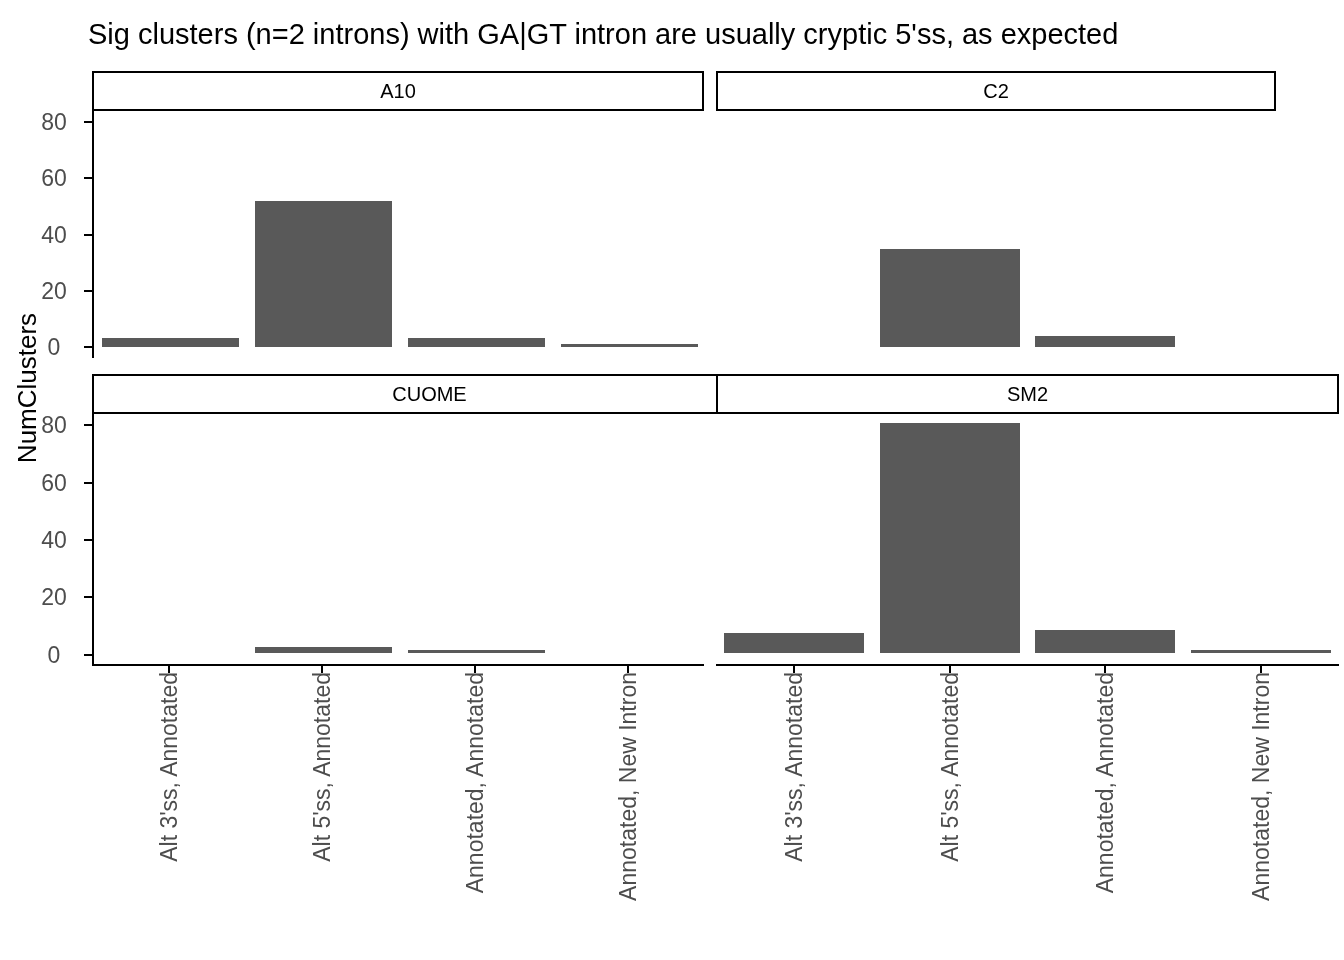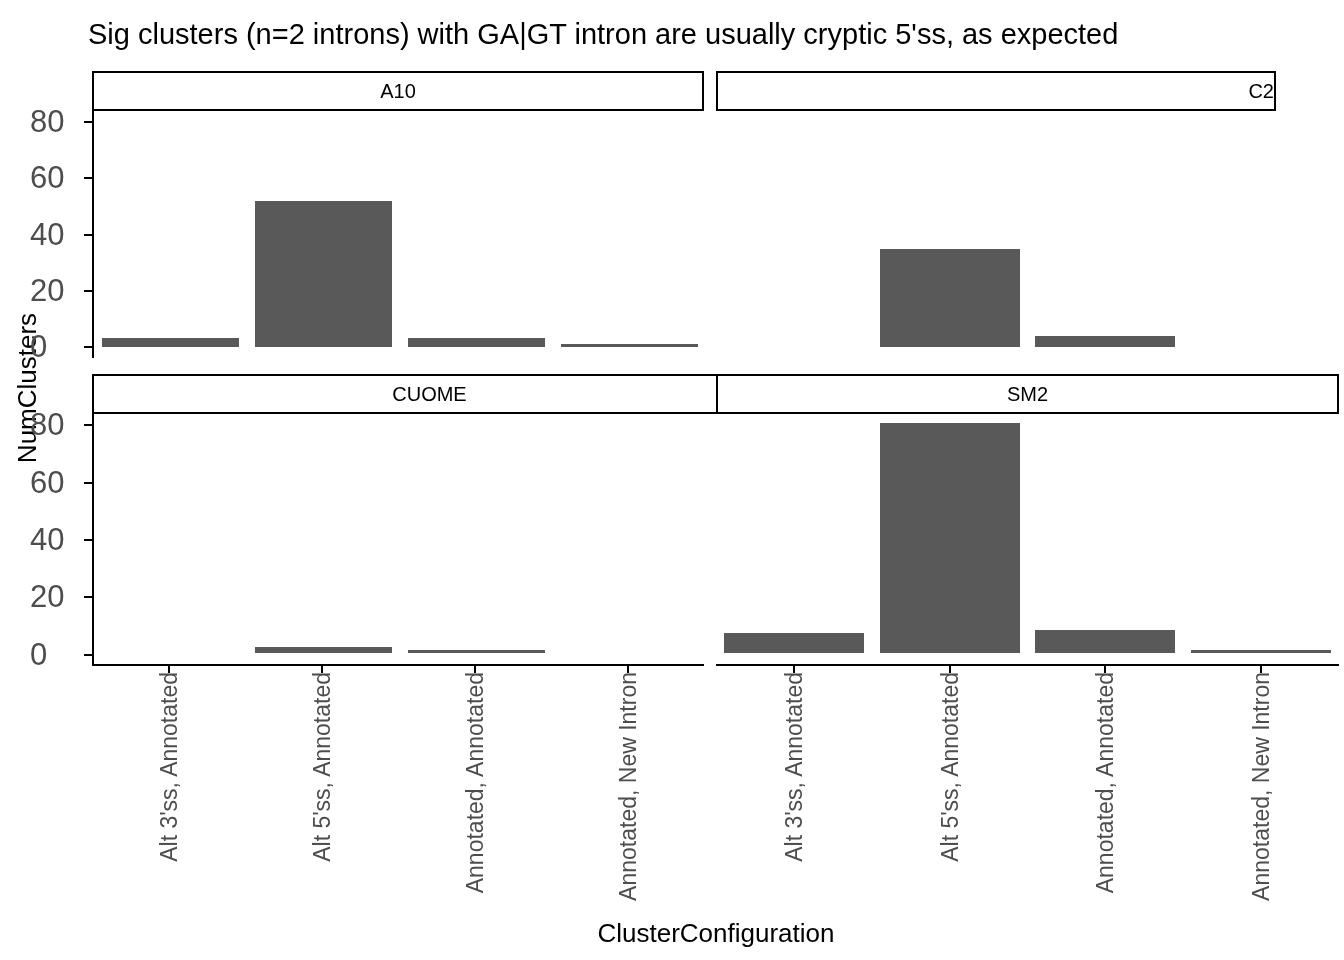--- a/index.html
+++ b/index.html
@@ -27,58 +27,57 @@
   .strip{
     position:absolute;box-sizing:border-box;
     background:#ffffff;border:2px solid #000000;
     display:flex;align-items:center;justify-content:center;
   }
   .strip-label{font-size:20px;color:#000000;}
   .panel{position:absolute;box-sizing:border-box;}
   .bar{position:absolute;}
   .ytick{position:absolute;width:8px;height:2px;background:#000000;}
   .ytick-label{
-    position:absolute;width:48px;text-align:left;
-    font-size:31px;line-height:26px;color:#4D4D4D;
+    position:absolute;width:48px;text-align:center;
+    font-size:23px;line-height:26px;color:#4D4D4D;
   }
   .xtick{position:absolute;width:2px;height:7px;background:#000000;}
   .xtick-label{
     position:absolute;width:300px;height:24px;line-height:24px;
     text-align:right;font-size:23px;color:#4D4D4D;
     white-space:nowrap;transform:rotate(-90deg);
   }
 </style>
 </head>
 <body>
 
 <div class="figure">
   <div class="chart-title">Sig clusters (n=2 introns) with GA|GT intron are usually cryptic 5'ss, as expected</div>
   <div class="axis-title y-axis-title">NumClusters</div>
-  <div class="axis-title x-axis-title">ClusterConfiguration</div>
   <div id="panels">
       <div class="strip" style="left: 92px; top: 63px; width: 612px; height: 40px; border-color: rgb(0, 0, 0); background: rgb(255, 255, 255);">
         <span class="strip-label">A10</span>
       </div>
       <div class="panel" style="left: 92px; top: 103px; width: 612px; height: 247px; border-left: 2px solid rgb(0, 0, 0);">
         <div class="bar" title="A10: Alt 3'ss, Annotated = 3" style="background: rgb(89, 89, 89); left: 7.65px; width: 137.7px; bottom: 11.2273px; height: 8.42045px;"></div>
         <div class="bar" title="A10: Alt 5'ss, Annotated = 52" style="background: rgb(89, 89, 89); left: 160.65px; width: 137.7px; bottom: 11.2273px; height: 145.955px;"></div>
         <div class="bar" title="A10: Annotated, Annotated = 3" style="background: rgb(89, 89, 89); left: 313.65px; width: 137.7px; bottom: 11.2273px; height: 8.42045px;"></div>
         <div class="bar" title="A10: Annotated, New Intron = 1" style="background: rgb(89, 89, 89); left: 466.65px; width: 137.7px; bottom: 11.2273px; height: 2.80682px;"></div>
       </div>
       <div class="ytick" style="left: 84px; top: 337.773px;"></div>
       <div class="ytick-label" style="left: 30px; top: 325.773px; color: rgb(77, 77, 77);">0</div>
       <div class="ytick" style="left: 84px; top: 281.636px;"></div>
       <div class="ytick-label" style="left: 30px; top: 269.636px; color: rgb(77, 77, 77);">20</div>
       <div class="ytick" style="left: 84px; top: 225.5px;"></div>
       <div class="ytick-label" style="left: 30px; top: 213.5px; color: rgb(77, 77, 77);">40</div>
       <div class="ytick" style="left: 84px; top: 169.364px;"></div>
       <div class="ytick-label" style="left: 30px; top: 157.364px; color: rgb(77, 77, 77);">60</div>
       <div class="ytick" style="left: 84px; top: 113.227px;"></div>
       <div class="ytick-label" style="left: 30px; top: 101.227px; color: rgb(77, 77, 77);">80</div>
-      <div class="strip" style="left: 716px; top: 63px; width: 560px; height: 40px; border-color: rgb(0, 0, 0); background: rgb(255, 255, 255); justify-content: flex-end;">
+      <div class="strip" style="left: 716px; top: 63px; width: 560px; height: 40px; border-color: rgb(0, 0, 0); background: rgb(255, 255, 255);">
         <span class="strip-label">C2</span>
       </div>
       <div class="panel" style="left: 716px; top: 103px; width: 623px; height: 247px;">
         <div class="bar" title="C2: Alt 5'ss, Annotated = 35" style="background: rgb(89, 89, 89); left: 163.537px; width: 140.175px; bottom: 11.2273px; height: 98.2386px;"></div>
         <div class="bar" title="C2: Annotated, Annotated = 4" style="background: rgb(89, 89, 89); left: 319.288px; width: 140.175px; bottom: 11.2273px; height: 11.2273px;"></div>
       </div>
       <div class="strip" style="left: 92px; top: 366px; width: 675px; height: 40px; border-color: rgb(0, 0, 0); background: rgb(255, 255, 255);">
         <span class="strip-label">CUOME</span>
       </div>
       <div class="panel" style="left: 92px; top: 406px; width: 612px; height: 252px; border-left: 2px solid rgb(0, 0, 0); border-bottom: 2px solid rgb(0, 0, 0);">

